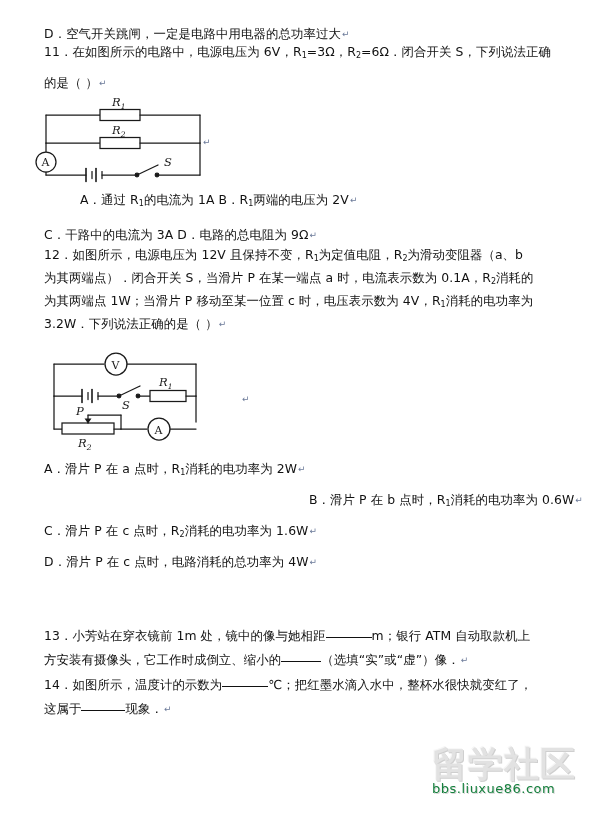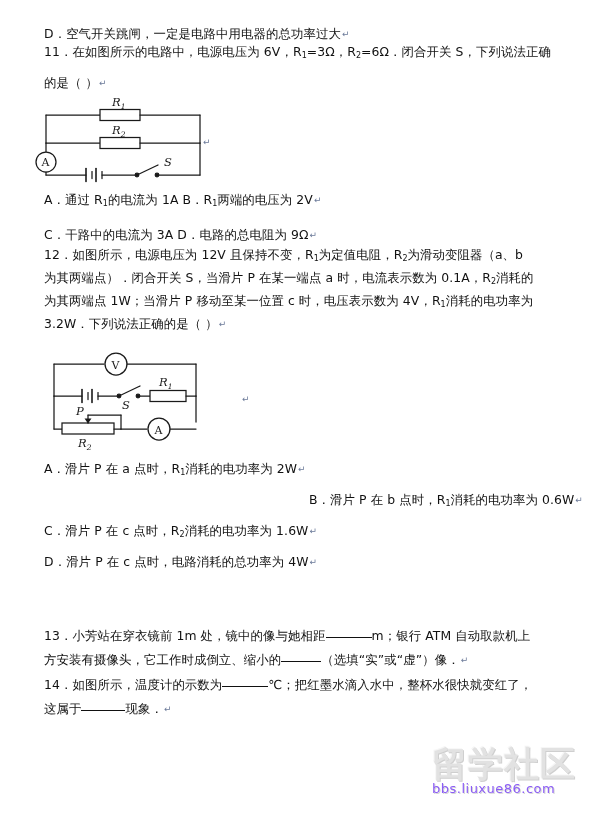--- a/index.html
+++ b/index.html
@@ -72,21 +72,21 @@
     letter-spacing: 1px;
     color: #e2e2e2;
     text-shadow: 1px 1px 0 #cfcfcf, -1px -1px 0 #f6f6f6;
     line-height: 38px;
     white-space: nowrap;
   }
   .wm-url {
     font-family: "DejaVu Sans", "Liberation Sans", sans-serif;
     font-size: 13px;
     letter-spacing: 0.5px;
-    color: #8b5cf6;
+    color: #15803d;
     text-shadow: 1px 1px 0 #d5d5d5;
     white-space: nowrap;
     margin-top: -2px;
   }
   svg { display: block; }
   .ser { font-family: "DejaVu Serif", "Liberation Serif", serif; }
 </style>
 </head>
 <body>
 
@@ -138,21 +138,21 @@
         <path d="M113 79 L134 69"></path>
       </g>
       <text class="ser" x="88" y="10" font-size="11.5" font-style="italic" fill="#1a1a1a">R<tspan font-size="7.5" dy="2.5">1</tspan></text>
       <text class="ser" x="88" y="38" font-size="11.5" font-style="italic" fill="#1a1a1a">R<tspan font-size="7.5" dy="2.5">2</tspan></text>
       <text class="ser" x="17.5" y="70" font-size="11" fill="#1a1a1a">A</text>
       <text class="ser" x="140" y="70" font-size="11.5" font-style="italic" fill="#1a1a1a">S</text>
     </svg>
   </div>
   <div style="position:absolute; left:203px; top:137px; font-size:9px; color:#6b7a99;">↵</div>
 
-  <div class="line" style="top:191px;">
+  <div class="line" style="top:191px;margin-left:36px;">
     <span>A．通过 R</span><span class="sub">1</span><span>的电流为 1A B．R</span><span class="sub">1</span><span>两端的电压为 2V</span><span class="pilcrow">↵</span>
   </div>
   <div class="line" style="top:226px;">
     <span>C．干路中的电流为 3A  D．电路的总电阻为 9Ω</span><span class="pilcrow">↵</span>
   </div>
 
   <div class="line" style="top:246px;">
     <span>12．如图所示，电源电压为 12V 且保持不变，R</span><span class="sub">1</span><span>为定值电阻，R</span><span class="sub">2</span><span>为滑动变阻器（a、b</span>
   </div>
   <div class="line" style="top:269px;">

